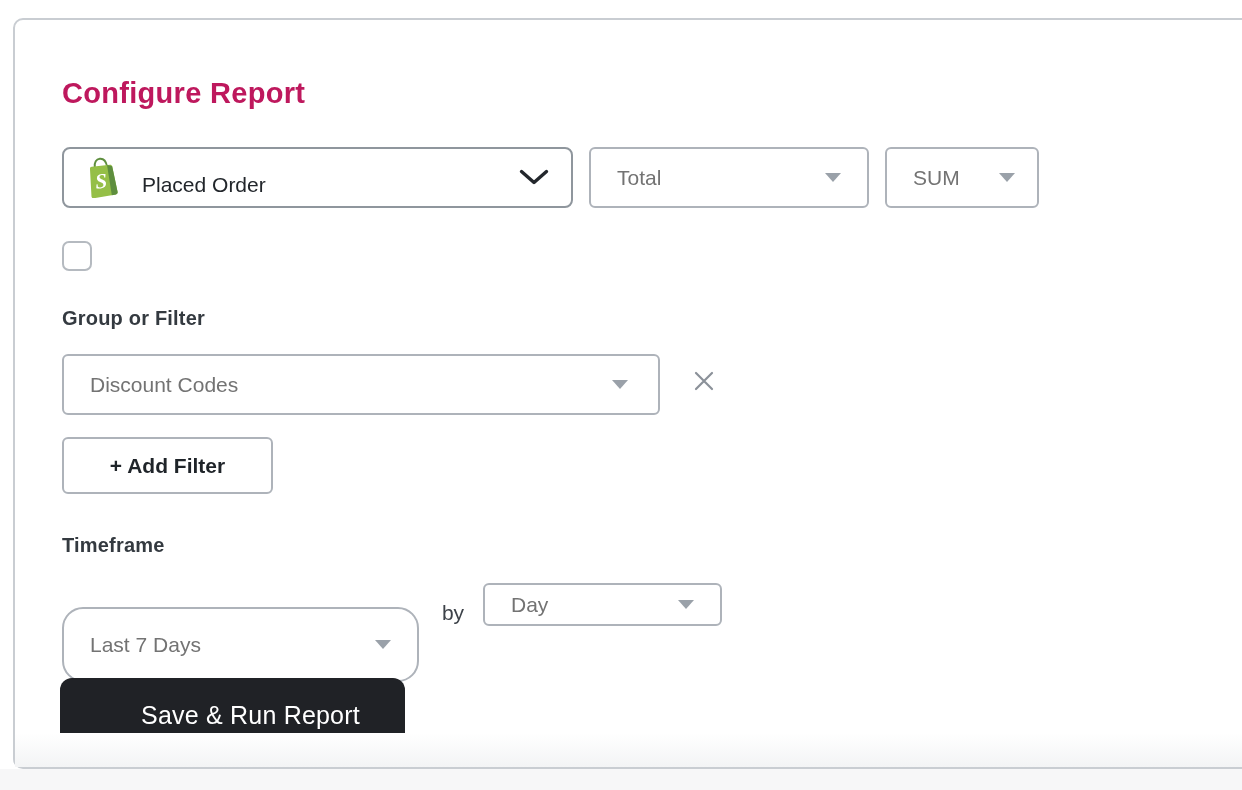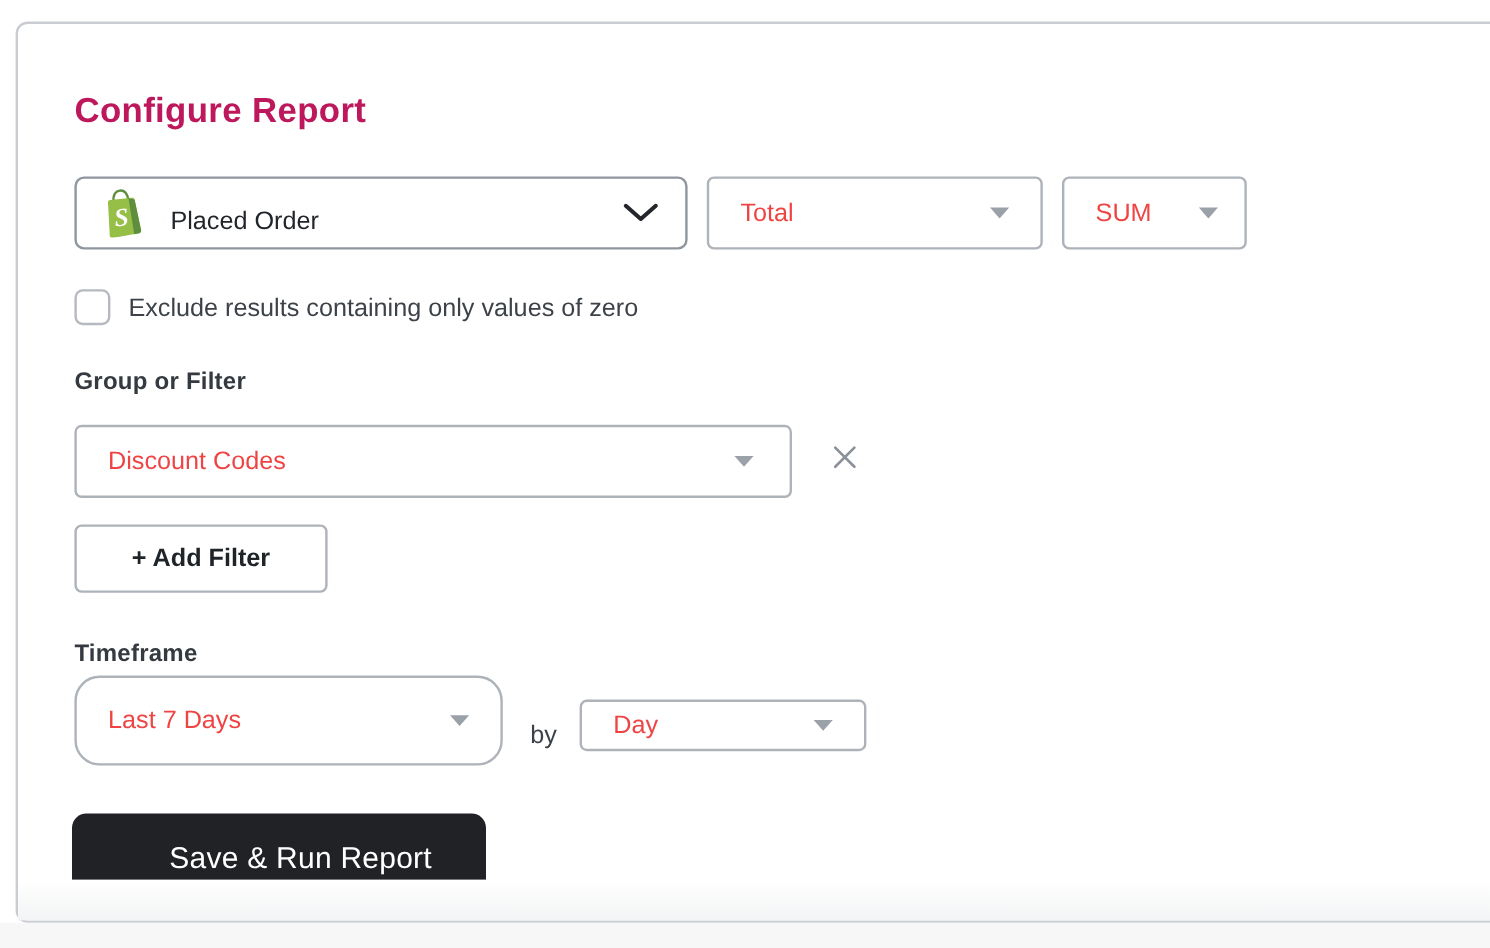--- a/index.html
+++ b/index.html
@@ -44,21 +44,21 @@
     position: absolute;
     background: #fff;
     border: 2px solid #aeb3ba;
     border-radius: 6px;
     display: flex;
     align-items: center;
     cursor: pointer;
   }
   .select-box .value {
     font-size: 21px;
-    color: #ef4444;
+    color: #737373;
     padding-left: 26px;
     white-space: nowrap;
   }
   .caret-down {
     width: 0; height: 0;
     border-left: 8px solid transparent;
     border-right: 8px solid transparent;
     border-top: 9px solid #9aa1a9;
     margin-left: auto;
     margin-right: 26px;
@@ -133,21 +133,21 @@
     width: 211px; height: 57px;
     background: #fff;
     border: 2px solid #aeb3ba;
     border-radius: 6px;
     display: flex; align-items: center; justify-content: center;
     font-size: 21px;
     font-weight: 700;
     color: #1f2429;
     cursor: pointer;
   }
-  .range-select { left: 47px; top: 543px; width: 357px; height: 75px; border-radius: 21px; }
+  .range-select { left: 47px; top: 587px; width: 357px; height: 75px; border-radius: 21px; }
   .by-text {
     position: absolute;
     left: 421px; top: 563px;
     width: 34px; height: 59px;
     line-height: 59px;
     text-align: center;
     font-size: 21px;
     color: #3d4249;
   }
   .interval-select { left: 468px; top: 563px; width: 239px; height: 43px; }
@@ -199,21 +199,20 @@
     <span class="value">Total</span>
     <span class="caret-down"></span>
   </div>
 
   <div class="select-box sum-select">
     <span class="value">SUM</span>
     <span class="caret-down"></span>
   </div>
 
   <div class="checkbox"></div>
-  <div class="checkbox-label">Exclude results containing only values of zero</div>
 
   <div class="section-label group-label">Group or Filter</div>
 
   <div class="select-box dimension-select">
     <span class="value">Discount Codes</span>
     <span class="caret-down"></span>
   </div>
 
   <div class="remove-filter">
     <span style="display:flex;">

